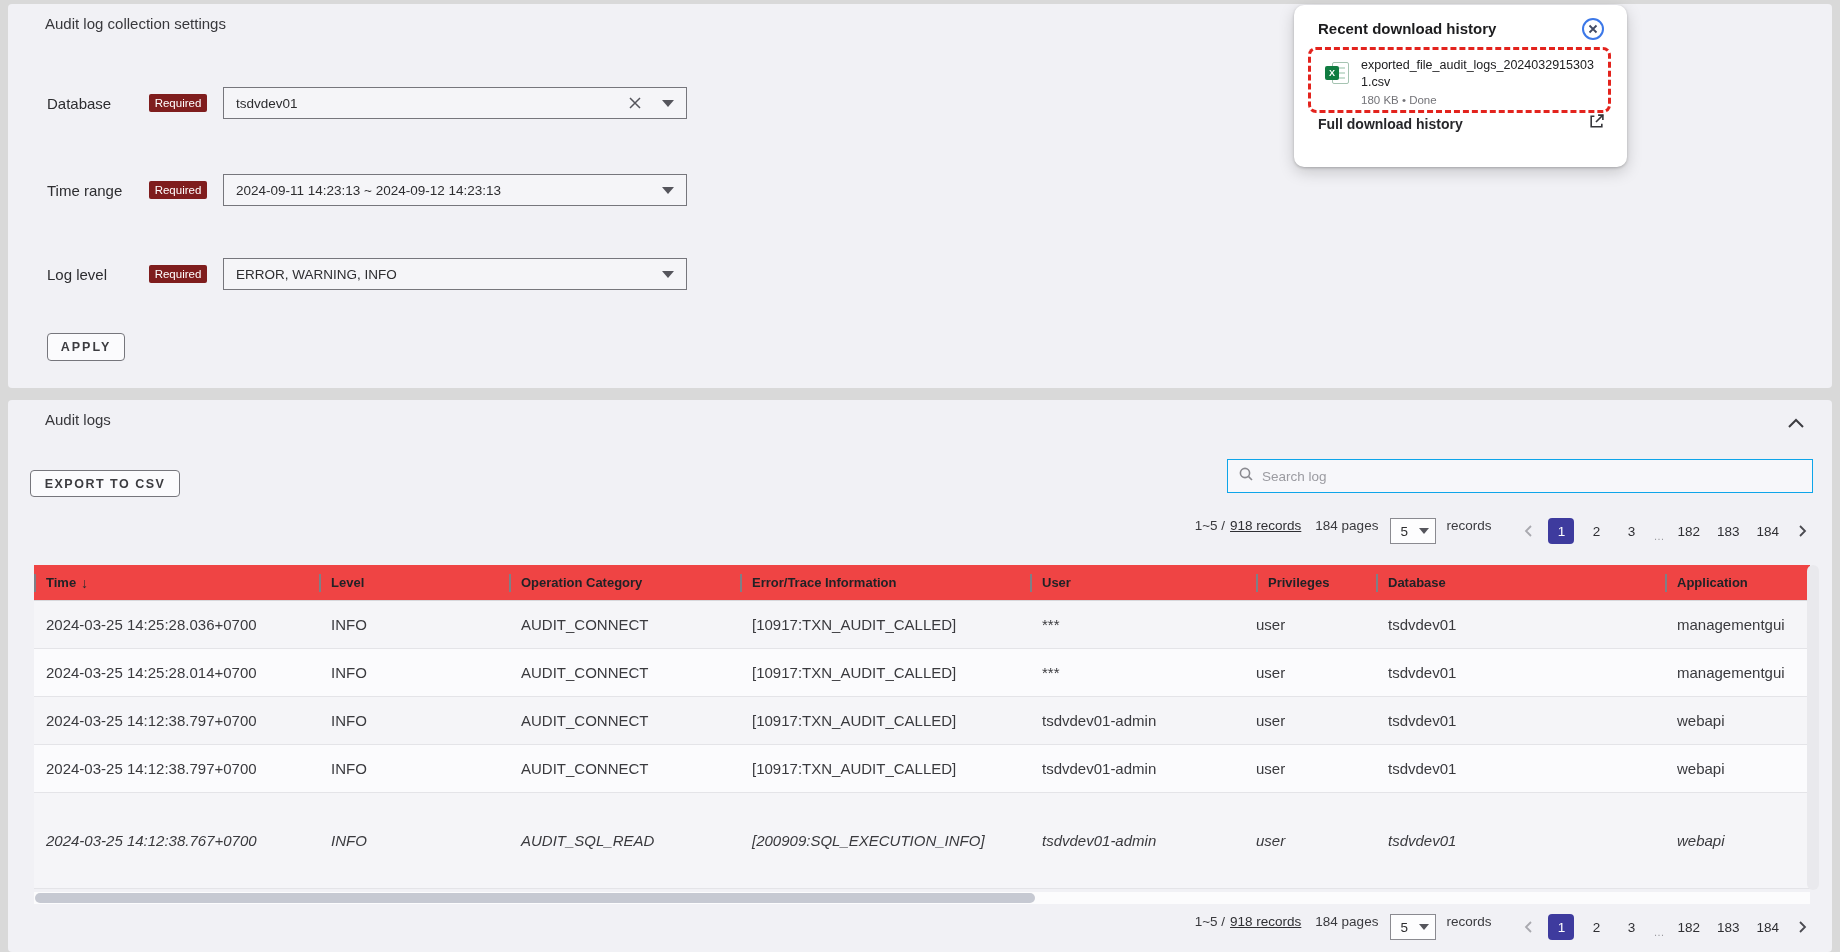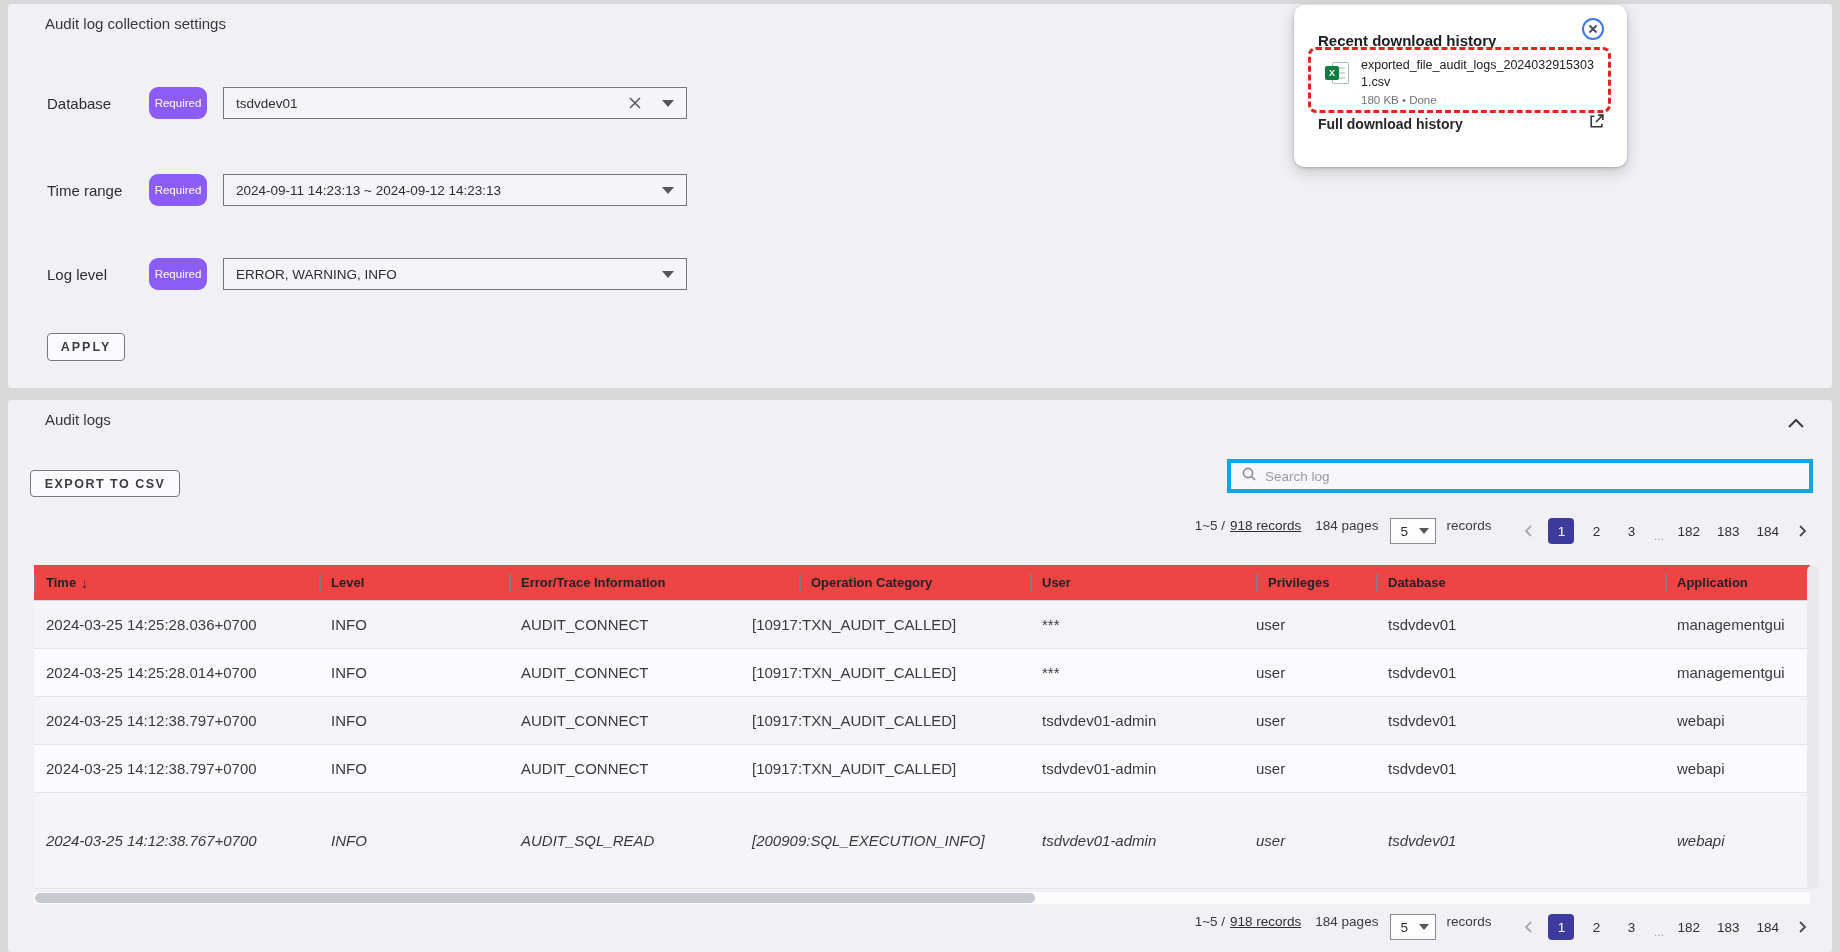--- a/index.html
+++ b/index.html
@@ -8,41 +8,41 @@
 
   .card { position:absolute; background:#f1f1f5; border-radius:4px; }
   #card-settings { left:8px; top:4px; width:1824px; height:384px; }
   #card-logs { left:8px; top:400px; width:1824px; height:552px; }
 
   .section-title { position:absolute; left:37px; top:11px; font-size:15px; color:#38383c; }
 
   
   .field-row { position:absolute; left:39px; height:32px; display:flex; align-items:center; }
   .field-label { width:102px; font-size:15px; color:#2d2d30; }
-  .required-badge { width:58px; height:32px; background:#8b5cf6; color:#fff; font-size:11.5px;
-      border-radius:9px; display:flex; align-items:center; justify-content:center; margin-right:16px; }
+  .required-badge { width:58px; height:18px; background:#7f1d1d; color:#fff; font-size:11.5px;
+      border-radius:2px; display:flex; align-items:center; justify-content:center; margin-right:16px; }
   .combo { width:464px; height:32px; border:1px solid #76767c; background:#f5f5f8;
       display:flex; align-items:center; padding:0 12px; font-size:13.5px; color:#2d2d30; }
   .combo .value { flex:1; white-space:nowrap; overflow:hidden; }
   .combo input { flex:1; border:none; outline:none; background:transparent; font-size:13.5px; color:#2d2d30; }
   .icon-clear { margin-right:20px; display:flex; cursor:pointer; }
   .caret-down { width:0; height:0; border-left:6px solid transparent; border-right:6px solid transparent;
       border-top:7px solid #55555c; }
 
   .btn-outline { background:#fbfbfd; border:1px solid #76767c; border-radius:4px; font-size:12.5px;
       letter-spacing:2px; color:#3c3c40; font-weight:bold; display:flex; align-items:center;
       justify-content:center; cursor:pointer; }
   #apply-btn { position:absolute; left:39px; top:329px; width:78px; height:28px; }
   #export-btn { position:absolute; left:22px; top:70px; width:150px; height:27px; letter-spacing:1.5px; }
 
   
   #collapse-btn { position:absolute; right:28px; top:14px; cursor:pointer; }
 
   #search-box { position:absolute; left:1219px; top:59px; width:586px; height:34px;
-      border:4px solid #0ea5e9; background:#f7f7fa; display:flex; align-items:center; padding:0 10px; gap:8px; }
+      border:1px solid #0ea5e9; background:#f7f7fa; display:flex; align-items:center; padding:0 10px; gap:8px; }
   #search-box input { flex:1; border:none; outline:none; background:transparent; font-size:13.5px; color:#333; }
   #search-box input::placeholder { color:#9b9ba1; }
 
   .pagination { position:absolute; right:20px; height:30px; display:flex; align-items:flex-start;
       font-size:13.5px; color:#3a3a3e; }
   .pagination .rangetxt { margin-right:5px; }
   .records-link { text-decoration:underline; color:#2f2f33; cursor:pointer; }
   .pages-count { margin-left:14px; }
   .size-select { margin-left:12px; width:46px; height:26px; border:1px solid #8a8a90; background:#fdfdfe;
       display:flex; align-items:center; padding:0 6px 0 9px; cursor:pointer; }
@@ -75,21 +75,21 @@
 
   .vscroll { position:absolute; left:1799px; top:165px; width:12px; height:325px; background:#e9e9ed;
       border-radius:6px; }
   .hscroll-track { position:absolute; left:26px; top:492px; width:1776px; height:12px; background:#fcfcfd; }
   .hscroll-thumb { position:absolute; left:1px; top:1px; width:1000px; height:10px; background:#c6c9d2;
       border-radius:5px; cursor:pointer; }
 
   
   #download-popup { position:absolute; left:1294px; top:5px; width:333px; height:162px; background:#fff;
       border-radius:10px; box-shadow:0 1px 3px rgba(0,0,0,.22), 0 5px 16px rgba(0,0,0,.18); z-index:20; }
-  .popup-title { position:absolute; left:24px; top:15px; font-size:15px; font-weight:bold; color:#1c1c1e;margin-top:12px; }
+  .popup-title { position:absolute; left:24px; top:15px; font-size:15px; font-weight:bold; color:#1c1c1e; }
   .popup-close { position:absolute; right:20px; top:10px; width:28px; height:28px; display:flex;
       align-items:center; justify-content:center; cursor:pointer; }
   .dash-box { position:absolute; left:14px; top:42px; width:303px; height:66px; border:3px dashed #e3231d;
       border-radius:8px; display:flex; padding:7px 8px 0 8px; cursor:pointer; }
   .xls-icon { position:relative; width:26px; height:28px; margin:5px 10px 0 6px; flex:none; }
   .xls-page { position:absolute; right:2px; top:0; width:17px; height:22px; background:#fff;
       border:1px solid #a6c4b2; border-radius:2px; }
   .xls-page i { position:absolute; left:3px; right:3px; height:2px; background:#c9dfd2; }
   .xls-badge { position:absolute; left:0; top:4px; width:14px; height:14px; background:#107c41;
       border-radius:2px; color:#fff; font-size:9px; font-weight:bold; display:flex; align-items:center;
@@ -196,27 +196,27 @@
     <div class="thead">
       <div class="th c0">
           <span class="sep"></span>
           <span>Time</span>
           <span class="sort-arrow">↓</span>
         </div>
       <div class="th c1">
           <span class="sep"></span>
           <span>Level</span>
         </div>
+      <div class="th c2">
+          <span class="sep"></span>
+          <span>Operation Category</span>
+        </div>
       <div class="th c3">
           <span class="sep"></span>
           <span>Error/Trace Information</span>
-        </div>
-      <div class="th c2">
-          <span class="sep"></span>
-          <span>Operation Category</span>
         </div>
       <div class="th c4">
           <span class="sep"></span>
           <span>User</span>
         </div>
       <div class="th c5">
           <span class="sep"></span>
           <span>Privileges</span>
         </div>
       <div class="th c6">

